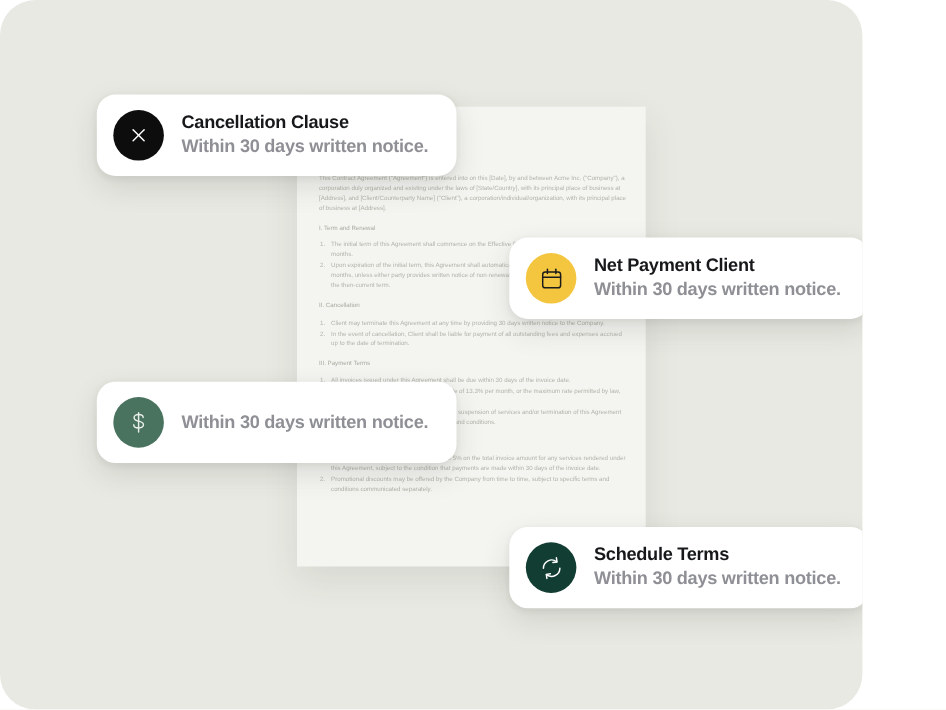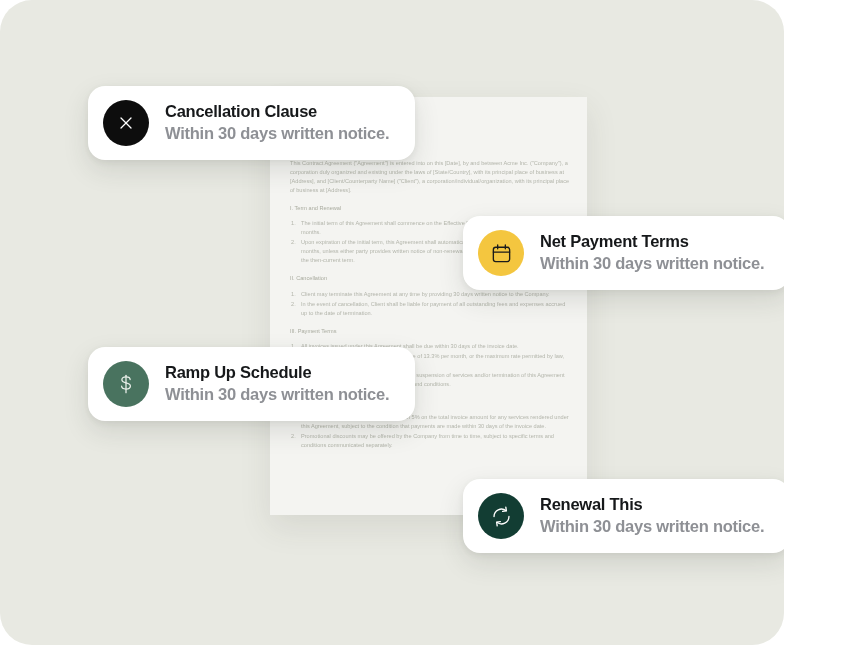--- a/index.html
+++ b/index.html
@@ -202,46 +202,45 @@
   <div class="card" id="card-net-payment">
     <div class="card-icon icon-yellow">
       <svg width="23" height="23" viewBox="0 0 24 24" fill="none" stroke="#1b1b1b" stroke-width="1.4" stroke-linecap="round" stroke-linejoin="round">
         <rect x="3.5" y="5.5" width="17" height="15" rx="2.5"></rect>
         <line x1="3.5" y1="10.5" x2="20.5" y2="10.5"></line>
         <line x1="8" y1="3" x2="8" y2="7"></line>
         <line x1="16" y1="3" x2="16" y2="7"></line>
       </svg>
     </div>
     <div class="card-text">
-      <div class="card-title">Net Payment Terms</div>
+      <div class="card-title">Net Payment Client</div>
       <div class="card-sub">Within 30 days written notice.</div>
     </div>
   </div>
 
   <div class="card" id="card-ramp-up">
     <div class="card-icon icon-sage">
       <svg width="22" height="22" viewBox="0 0 24 24" fill="none" stroke="#e9efe9" stroke-width="1.4" stroke-linecap="round" stroke-linejoin="round">
         <line x1="12" y1="2.5" x2="12" y2="21.5"></line>
         <path d="M16.5 7.2c0-1.9-2-3-4.5-3s-4.5 1.1-4.5 3.1c0 2 1.9 2.8 4.5 3.4 2.6.6 4.8 1.4 4.8 3.5 0 2.1-2.2 3.3-4.8 3.3s-4.8-1.2-4.8-3.2"></path>
       </svg>
     </div>
     <div class="card-text">
-      <div class="card-title">Ramp Up Schedule</div>
       <div class="card-sub">Within 30 days written notice.</div>
     </div>
   </div>
 
   <div class="card" id="card-renewal">
     <div class="card-icon icon-forest">
       <svg width="23" height="23" viewBox="0 0 24 24" fill="none" stroke="#ffffff" stroke-width="1.4" stroke-linecap="round" stroke-linejoin="round">
         <path d="M4.2 12a7.8 7.8 0 0 1 12.6-6.1"></path>
         <polyline points="16.5,2.2 17.1,6.1 13.2,6.6"></polyline>
         <path d="M19.8 12a7.8 7.8 0 0 1-12.6 6.1"></path>
         <polyline points="7.5,21.8 6.9,17.9 10.8,17.4"></polyline>
       </svg>
     </div>
     <div class="card-text">
-      <div class="card-title">Renewal This</div>
+      <div class="card-title">Schedule Terms</div>
       <div class="card-sub">Within 30 days written notice.</div>
     </div>
   </div>
 
 </div>
 
 </body></html>

